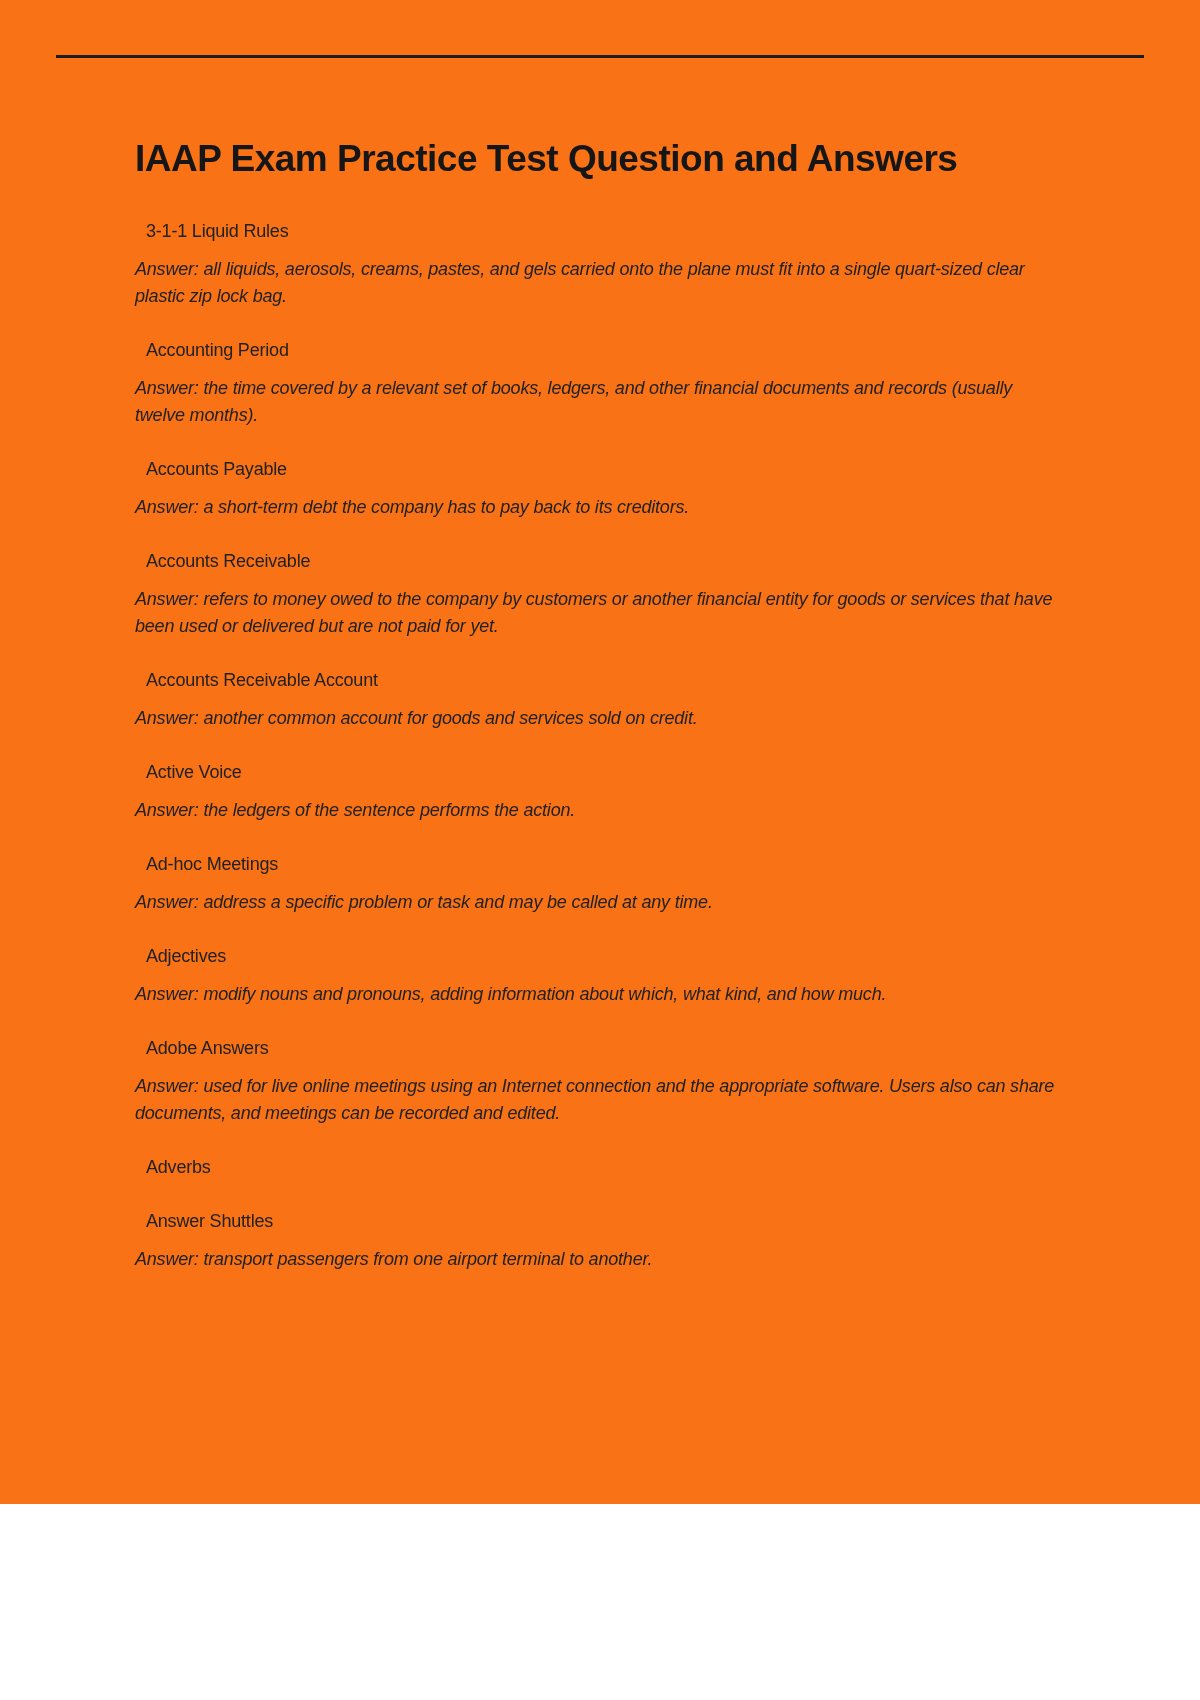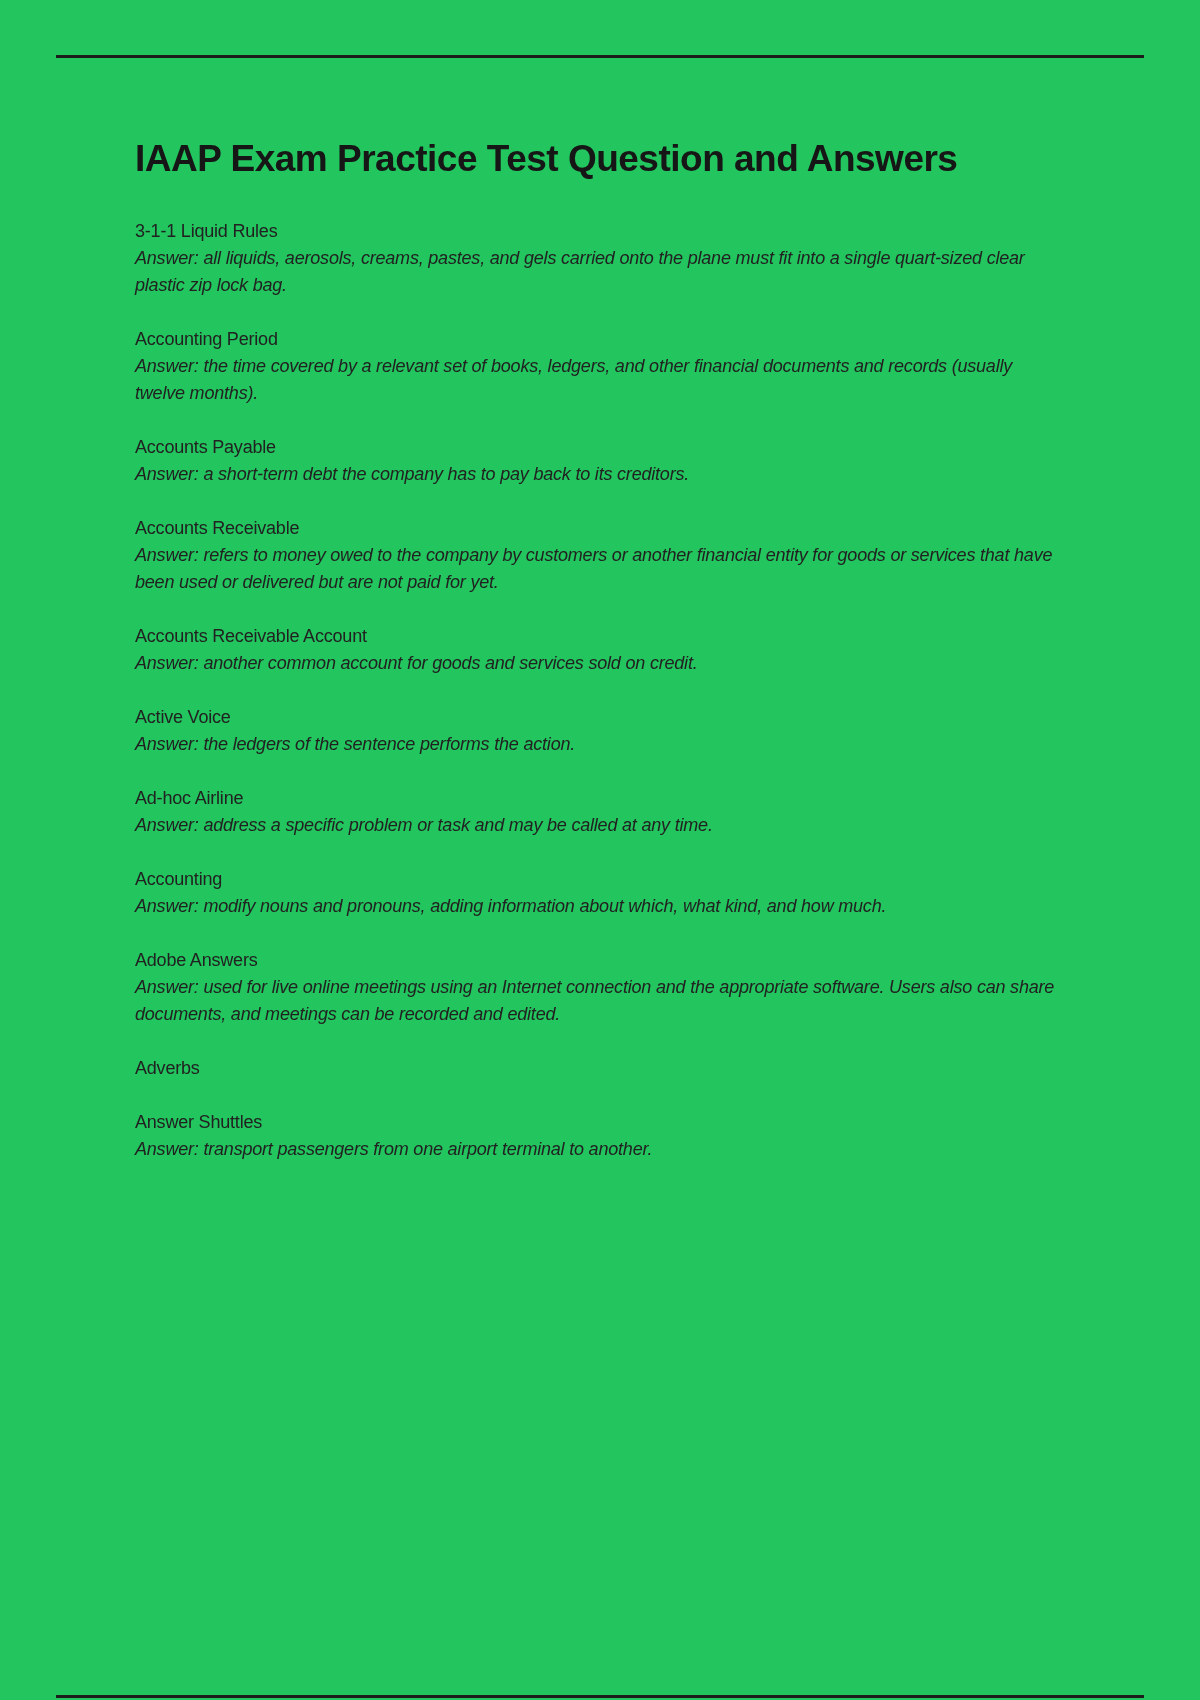--- a/index.html
+++ b/index.html
@@ -3,22 +3,22 @@
 <meta charset="utf-8">
 <style>
   html, body {
     margin: 0;
     padding: 0;
     background: #ffffff;
   }
   .page {
     position: relative;
     width: 1200px;
-    height: 1700px;
-    background: #22c55e;
+    height: 1504px;
+    background: #f97316;
     font-family: "Liberation Sans", sans-serif;
     color: #212121;
     overflow: hidden;
   }
   .rule {
     position: absolute;
     left: 56px;
     width: 1088px;
     height: 3px;
     background: #1c1c1c;
@@ -36,21 +36,21 @@
     font-size: 37px;
     line-height: 46px;
     font-weight: 700;
     color: #161616;
     letter-spacing: -0.5px;
   }
   .qa-block {
     margin: 0 0 27px 0;
   }
   .qa-term {
-    margin: 0;
+    margin: 11px;
     font-size: 18px;
     line-height: 27px;
     font-weight: 400;
     color: #212121;
     letter-spacing: -0.2px;
   }
   .qa-answer {
     margin: 0;
     font-size: 18px;
     line-height: 27px;
@@ -88,25 +88,25 @@
       </div>
       <div class="qa-block">
         <p class="qa-term">Accounts Receivable Account</p>
         <p class="qa-answer">Answer: another common account for goods and services sold on credit.</p>
       </div>
       <div class="qa-block">
         <p class="qa-term">Active Voice</p>
         <p class="qa-answer">Answer: the ledgers of the sentence performs the action.</p>
       </div>
       <div class="qa-block">
-        <p class="qa-term">Ad-hoc Airline</p>
+        <p class="qa-term">Ad-hoc Meetings</p>
         <p class="qa-answer">Answer: address a specific problem or task and may be called at any time.</p>
       </div>
       <div class="qa-block">
-        <p class="qa-term">Accounting</p>
+        <p class="qa-term">Adjectives</p>
         <p class="qa-answer">Answer: modify nouns and pronouns, adding information about which, what kind, and how much.</p>
       </div>
       <div class="qa-block">
         <p class="qa-term">Adobe Answers</p>
         <p class="qa-answer">Answer: used for live online meetings using an Internet connection and the appropriate software. Users also can share documents, and meetings can be recorded and edited.</p>
       </div>
       <div class="qa-block">
         <p class="qa-term">Adverbs</p>
       </div>
       <div class="qa-block">

